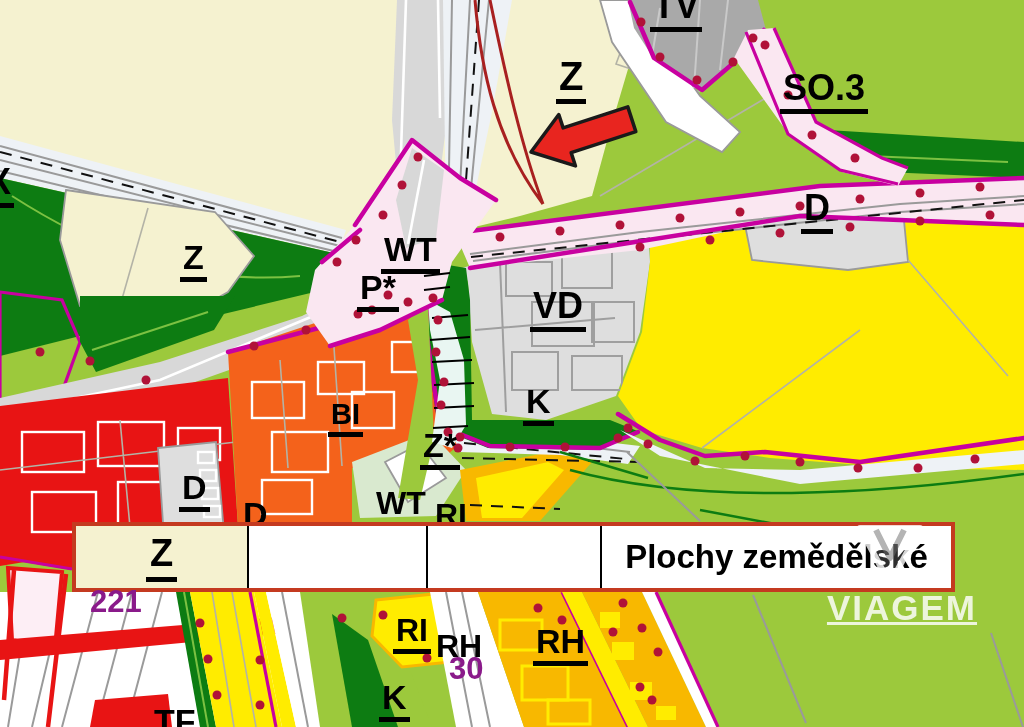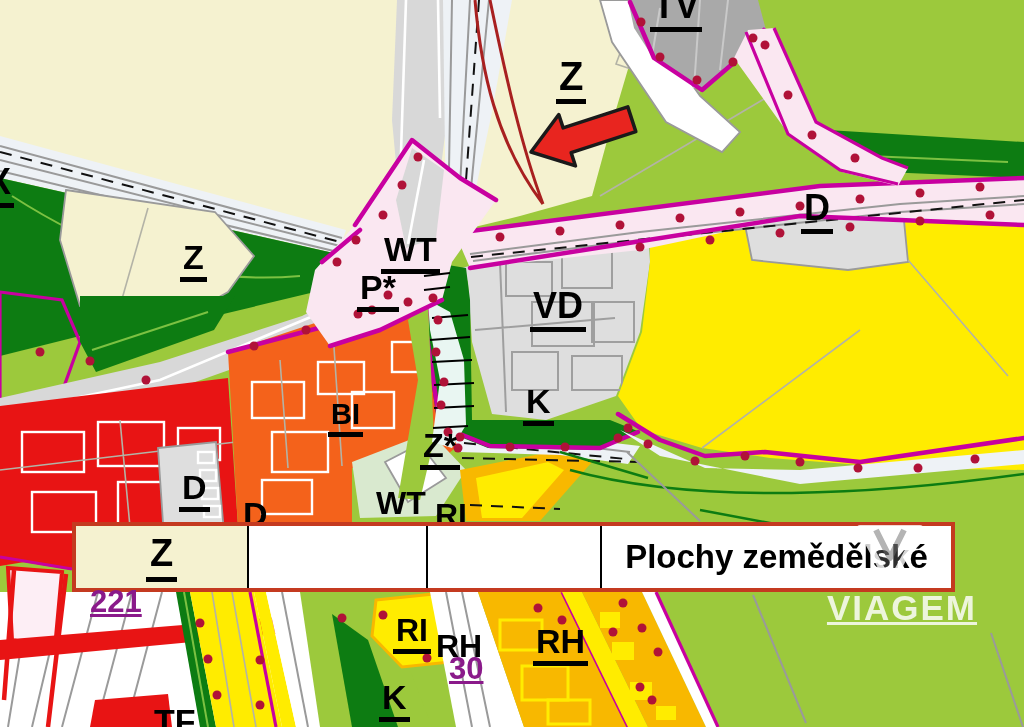--- a/index.html
+++ b/index.html
@@ -25,21 +25,21 @@
   .grn{stroke:var(--green_line);stroke-width:2;fill:none}
   .dg{stroke:var(--dgreen);stroke-width:2.5;fill:none}
   .bl-dash{stroke:#111;stroke-width:2;stroke-dasharray:12 9;fill:none}
   .hatch{stroke:#000;stroke-width:1.8;fill:none}
   .rline{stroke:var(--red);stroke-width:4.5;fill:none}
   .dot{fill:var(--dot)}
   .maroon{stroke:var(--maroon);stroke-width:3;fill:none}
 
   .lbl{position:absolute;font-weight:700;color:#000;line-height:1;z-index:3;white-space:nowrap;}
   .u{border-bottom:5px solid #000;padding:0 3px 3px;}
-  .purple{color:var(--purple);text-decoration:underline;}
+  .purple{color:var(--purple);}
   .under{z-index:1;}
 
   #legend{position:absolute;left:72px;top:522px;width:875px;height:62px;
           border:4px solid var(--legend_border);display:flex;z-index:2;background:#fff;}
   .cell{display:flex;align-items:center;justify-content:center;height:100%;
         font-weight:700;color:#000;border-right:2px solid #000;background:#fff;}
   .cell:last-child{border-right:none;}
   .cell-z{width:171px;background:var(--cream);font-size:38px;}
   .cell-2{width:177px;} .cell-3{width:172px;}
   .cell-name{flex:1;font-size:33px;}
@@ -331,20 +331,21 @@
         <circle class="dot" cx="652" cy="700" r="4.5"></circle>
   </g>
 
   <g>
     <polygon transform="translate(531 152) rotate(-18)" points="0,0 38,-27 38,-13 106,-13 106,13 38,13 38,27" fill="var(--arrow)" stroke="#1a1a1a" stroke-width="3.5" stroke-linejoin="round"></polygon>
   </g>
 </svg>
 
 <span class="lbl u" style="left:650px;top:-12px;font-size:36px">TV</span>
 <span class="lbl u" style="left:556px;top:56px;font-size:40px">Z</span>
+<span class="lbl u" style="left:780px;top:70px;font-size:36px">SO.3</span>
 <span class="lbl u" style="left:801px;top:190px;font-size:36px">D</span>
 <span class="lbl u" style="left:-16px;top:164px;font-size:36px">X</span>
 <span class="lbl u" style="left:180px;top:240px;font-size:34px">Z</span>
 <span class="lbl u" style="left:381px;top:232px;font-size:34px">WT</span>
 <span class="lbl u" style="left:357px;top:270px;font-size:34px">P*</span>
 <span class="lbl u" style="left:530px;top:288px;font-size:36px">VD</span>
 <span class="lbl u" style="left:523px;top:384px;font-size:34px">K</span>
 <span class="lbl u" style="left:328px;top:400px;font-size:29px">BI</span>
 <span class="lbl u" style="left:420px;top:428px;font-size:34px">Z*</span>
 <span class="lbl u" style="left:179px;top:470px;font-size:34px">D</span>

